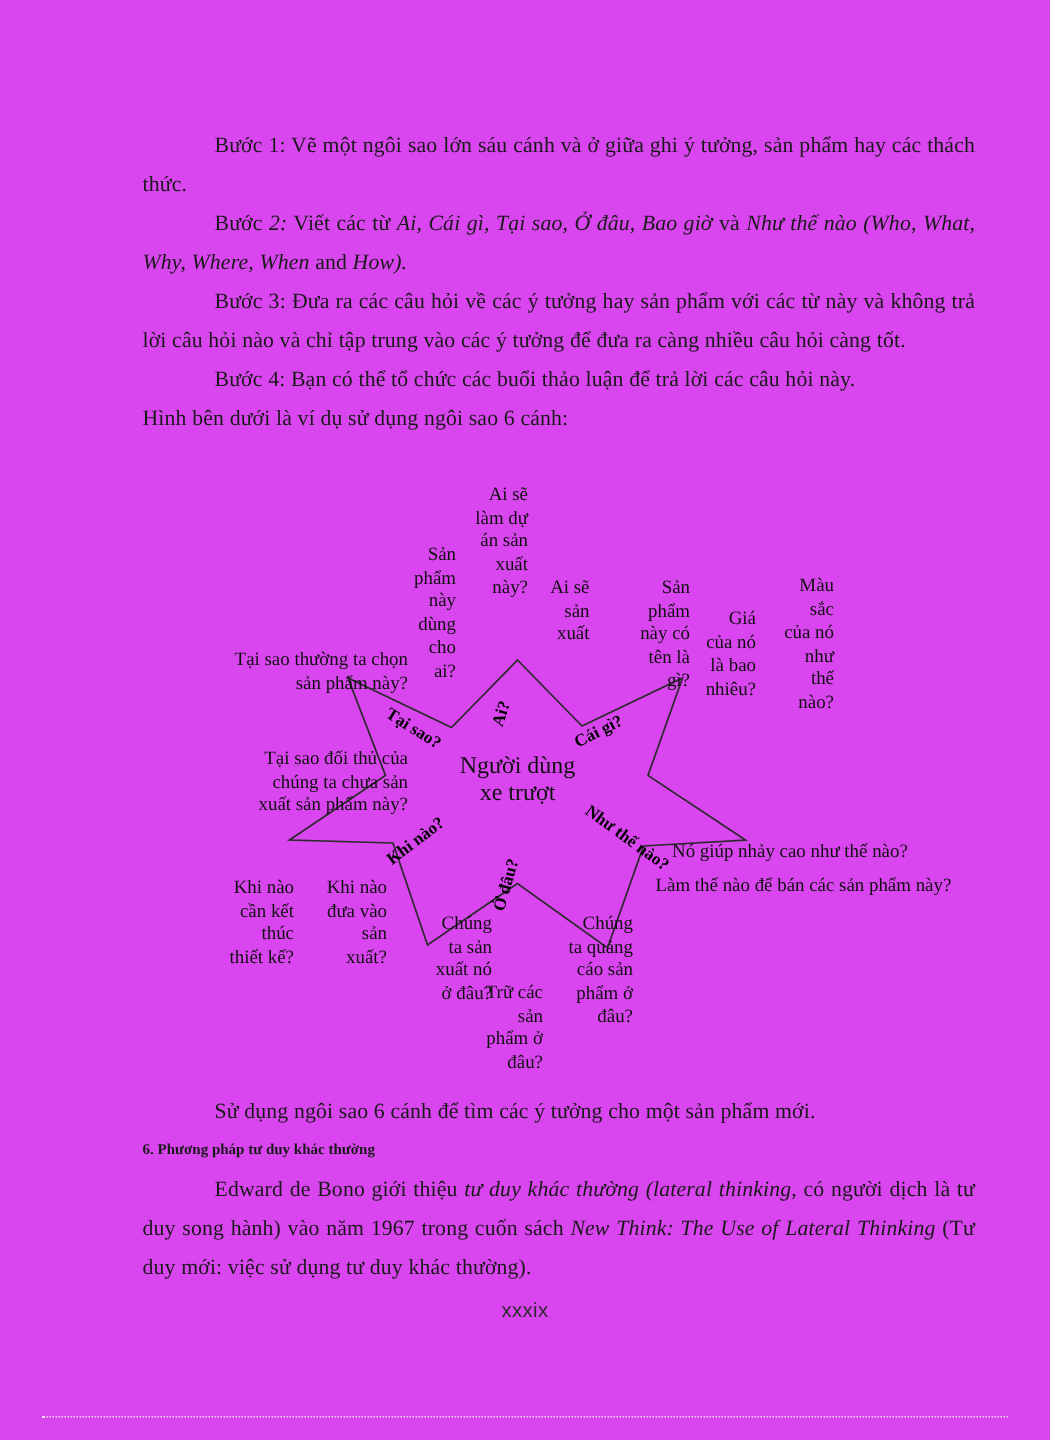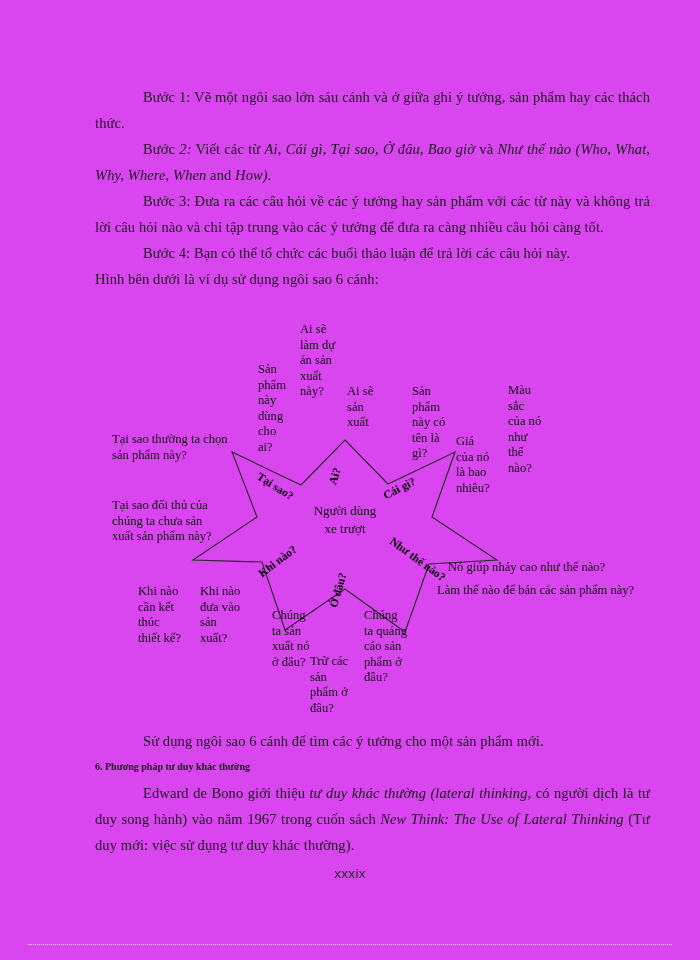--- a/index.html
+++ b/index.html
@@ -56,28 +56,28 @@
     top: 312px;
     width: 700px;
     height: 410px;
   }
   .figure svg { display: block; }
 
   .flabel {
     position: absolute;
     font-size: 12.6px;
     line-height: 15.5px;
-    text-align: left;
+    text-align: right;
     color: #111;
     white-space: pre-line;
   }
 
   .center-label {
     position: absolute;
-    font-size: 13px;
+    font-size: 16px;
     line-height: 18px;
     text-align: center;
     color: #111;
     white-space: pre-line;
   }
 
   .arm-label {
     position: absolute;
     font-size: 11.4px;
     font-weight: bold;
@@ -157,21 +157,21 @@
     <div class="flabel" style="left:347px; top:72px; width:46px;">Ai sẽ
 sản
 xuất</div>
 
     <div class="flabel" style="left:412px; top:72px; width:48px;">Sản
 phẩm
 này có
 tên là
 gì?</div>
 
-    <div class="flabel" style="left:456px; top:93px; width:48px;margin-top:29px;">Giá
+    <div class="flabel" style="left:456px; top:93px; width:48px;">Giá
 của nó
 là bao
 nhiêu?</div>
 
     <div class="flabel" style="left:508px; top:71px; width:48px;">Màu
 sắc
 của nó
 như
 thế
 nào?</div>

